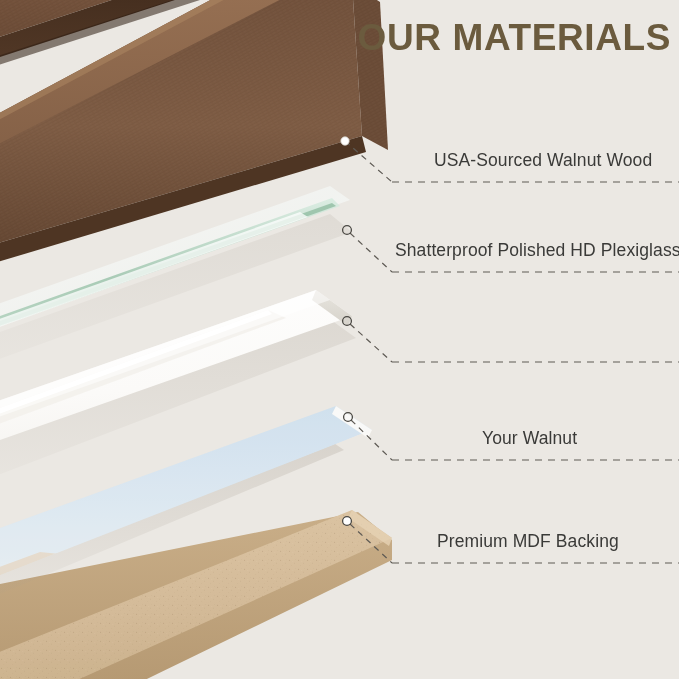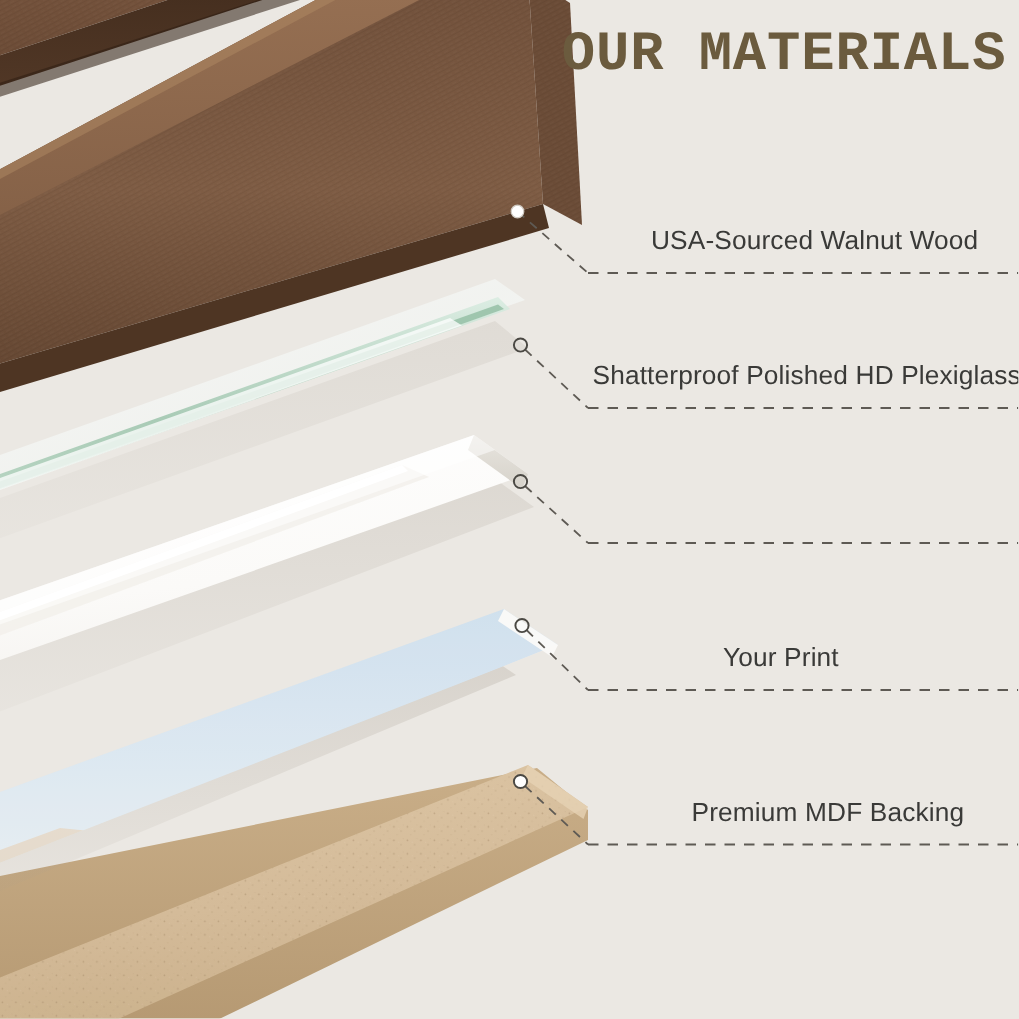--- a/index.html
+++ b/index.html
@@ -32,21 +32,21 @@
 
   
   .heading{
     position:absolute;
     right:8px;
     top:19px;
     font-size:37px;
     font-weight:bold;
     letter-spacing:.6px;
     color:#6B5B3E;
-    font-family:Liberation Mono, monospace;
+    font-family:Liberation Sans, sans-serif;
     text-align:center;
     line-height:1;
   }
 </style>
 </head>
 <body>
 
 <div id="stage">
 
   <div class="art">
@@ -277,29 +277,29 @@
         <circle cx="347" cy="321" r="4.4" fill="none" stroke="#4A4843" stroke-width="1.3"></circle>
       </svg>
     </div>
 
     <div class="callout">
       <svg width="679" height="679">
         <line x1="351" y1="420" x2="392" y2="460" stroke="#5E5A54" stroke-width="1.2" stroke-dasharray="6 5"></line>
         <line x1="392" y1="460" x2="679" y2="460" stroke="#5E5A54" stroke-width="1.2" stroke-dasharray="7 6"></line>
         <circle cx="348" cy="417" r="4.4" fill="none" stroke="#4A4843" stroke-width="1.3"></circle>
       </svg>
-      <div class="co-label" style="left:482px;top:428px;">Your Print</div>
+      <div class="co-label" style="left:482px;top:428px;">Your Walnut</div>
     </div>
 
     <div class="callout">
       <svg width="679" height="679">
         <line x1="350" y1="524" x2="392" y2="563" stroke="#5E5A54" stroke-width="1.2" stroke-dasharray="6 5"></line>
         <line x1="392" y1="563" x2="679" y2="563" stroke="#5E5A54" stroke-width="1.2" stroke-dasharray="7 6"></line>
         <circle cx="347" cy="521" r="4.4" fill="#FFFFFF" stroke="#4A4843" stroke-width="1.3"></circle>
       </svg>
-      <div class="co-label" style="left:437px;top:531px;margin-left:24px;">Premium MDF Backing</div>
+      <div class="co-label" style="left:437px;top:531px;">Premium MDF Backing</div>
     </div>
 
   </div>
 
   <div class="heading">OUR MATERIALS</div>
 
 </div>
 
 </body></html>

